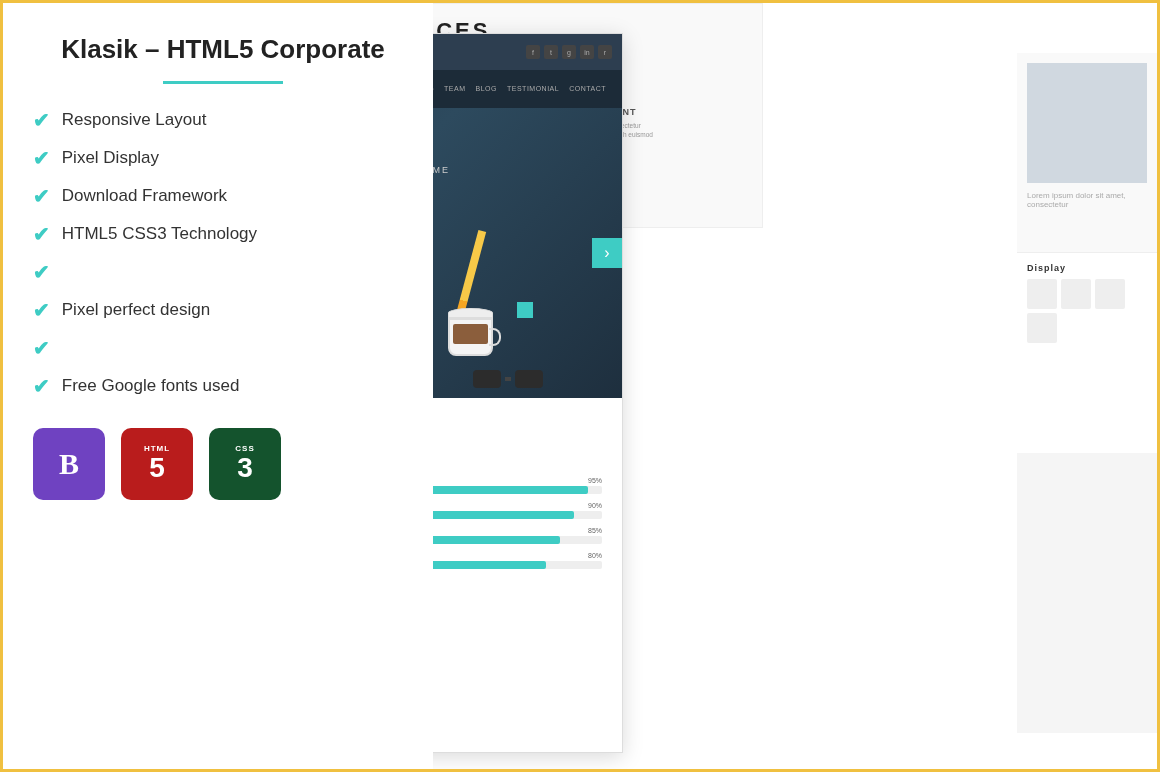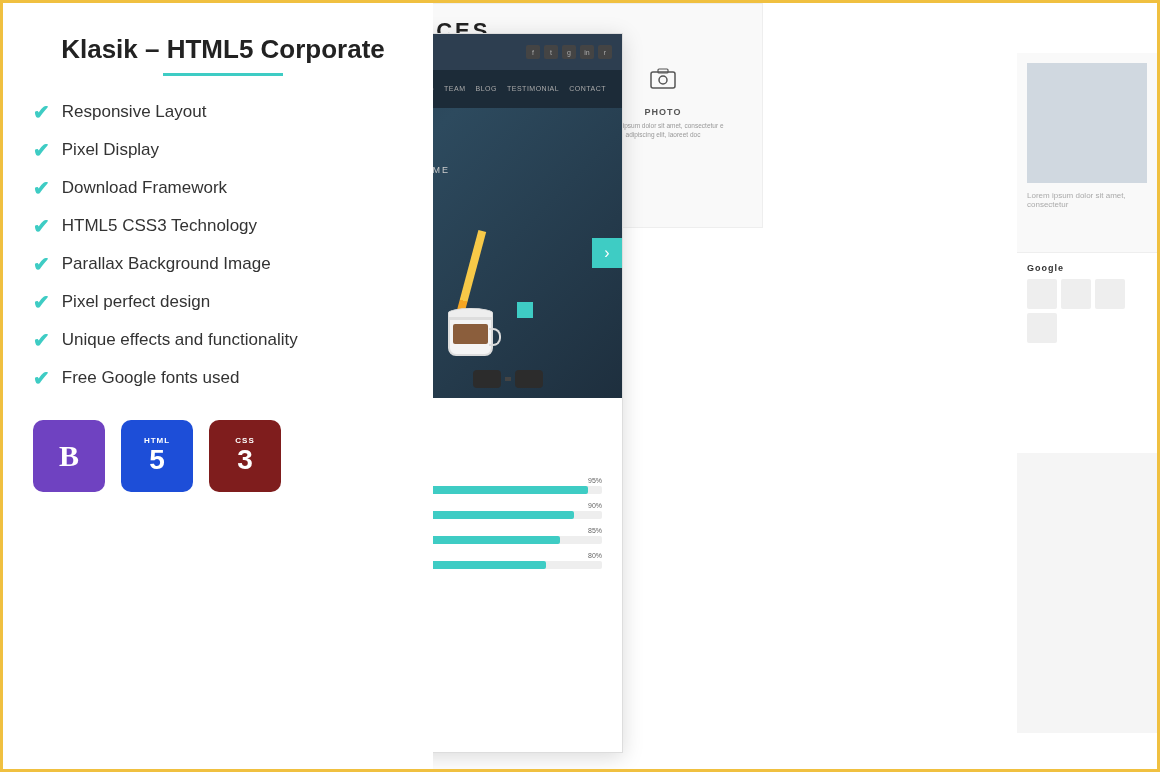--- a/index.html
+++ b/index.html
@@ -23,21 +23,21 @@
       padding: 30px 20px 20px 30px;
       z-index: 10;
     }
 
     .page-title {
       font-size: 26px;
       font-weight: 900;
       color: #222;
       text-align: center;
       line-height: 1.3;
-      margin-bottom: 6px;
+      margin-bottom: 14px;
     }
 
     .title-underline {
       width: 120px;
       height: 3px;
       background: #3eccc4;
       margin: 0 auto 24px auto;
     }
 
     .features-list {
@@ -76,26 +76,26 @@
       font-weight: 900;
       font-size: 22px;
     }
 
     .badge-bootstrap {
       background: #6f42c1;
       color: #fff;
     }
 
     .badge-html5 {
-      background: #1d4ed8;
+      background: #b91c1c;
       color: #fff;
     }
 
     .badge-css3 {
-      background: #7f1d1d;
+      background: #14532d;
       color: #fff;
     }
 
     .badge-inner {
       text-align: center;
       line-height: 1.1;
     }
 
     .badge-html5 .small-text {
       font-size: 9px;
@@ -631,29 +631,27 @@
     <li>
         <span class="check-icon">✔</span> 
         <span>Download Framework</span>
       </li>
     <li>
         <span class="check-icon">✔</span> 
         <span>HTML5 CSS3 Technology</span>
       </li>
     <li>
         <span class="check-icon">✔</span> 
-        <span>Parallax Background Image</span>
       </li>
     <li>
         <span class="check-icon">✔</span> 
         <span>Pixel perfect design</span>
       </li>
     <li>
         <span class="check-icon">✔</span> 
-        <span>Unique effects and functionality</span>
       </li>
     <li>
         <span class="check-icon">✔</span> 
         <span>Free Google fonts used</span>
       </li>
   </ul>
 
   <div class="tech-logos">
     <div class="tech-badge badge-bootstrap">
       <div class="badge-inner">
@@ -713,31 +711,20 @@
           <rect x="3" y="5" width="24" height="16" rx="1" stroke="#555" stroke-width="1.5"></rect>
           <line x1="3" y1="9" x2="27" y2="9" stroke="#555" stroke-width="1"></line>
           <circle cx="6" cy="7" r="1" fill="#555"></circle>
           <circle cx="9" cy="7" r="1" fill="#555"></circle>
           <line x1="11" y1="23" x2="19" y2="23" stroke="#555" stroke-width="1.5"></line>
           <line x1="15" y1="21" x2="15" y2="23" stroke="#555" stroke-width="1.5"></line>
         </svg>
       </div>
       <div class="svc-label">WEB DEVELOPMENT</div>
       <div class="svc-desc">Lorem ipsum dolor sit amet, consectetur adipiscing elit, sed diam nonummy nibh euismod tincidunt ut</div>
-    </div>
-    <div class="service-item">
-      <div class="svc-icon">
-        <svg width="30" height="30" viewBox="0 0 30 30" fill="none" xmlns="http://www.w3.org/2000/svg">
-          <rect x="3" y="8" width="24" height="16" rx="2" stroke="#555" stroke-width="1.5"></rect>
-          <circle cx="15" cy="16" r="4" stroke="#555" stroke-width="1.5"></circle>
-          <rect x="10" y="5" width="10" height="4" rx="1" stroke="#555" stroke-width="1.2"></rect>
-        </svg>
-      </div>
-      <div class="svc-label">PHOTO</div>
-      <div class="svc-desc">Lorem ipsum dolor sit amet, consectetur e adipiscing elit, laoreet doc</div>
     </div>
   </div>
 </div>
 
 <div class="teal-accent-bar"></div>
 
 <div class="browser-mockup">
 
   <div class="mock-nav">
     <span class="mock-phone">☏ 305-445-3301</span>
@@ -891,21 +878,21 @@
     </div>
   </div>
 </div>
 
 <div class="right-glimpse">
   <div class="glimpse-top">
     <div class="glimpse-img-placeholder" style="background: #d0d8e0;"></div>
     <div class="glimpse-text" style="font-size:8px; color:#aaa;">Lorem ipsum dolor sit amet, consectetur</div>
   </div>
   <div style="padding:10px; background:#fff; height:200px;">
-    <div style="font-size:9px; font-weight:700; color:#333; margin-bottom:6px; letter-spacing:1px;">Google</div>
+    <div style="font-size:9px; font-weight:700; color:#333; margin-bottom:6px; letter-spacing:1px;">Display</div>
     <div style="display:flex; flex-wrap:wrap; gap:4px;">
       <div style="width:30px;height:30px;background:#eee;border-radius:2px;"></div>
       <div style="width:30px;height:30px;background:#eee;border-radius:2px;"></div>
       <div style="width:30px;height:30px;background:#eee;border-radius:2px;"></div>
       <div style="width:30px;height:30px;background:#eee;border-radius:2px;"></div>
     </div>
   </div>
 </div>
 
 </body></html>

